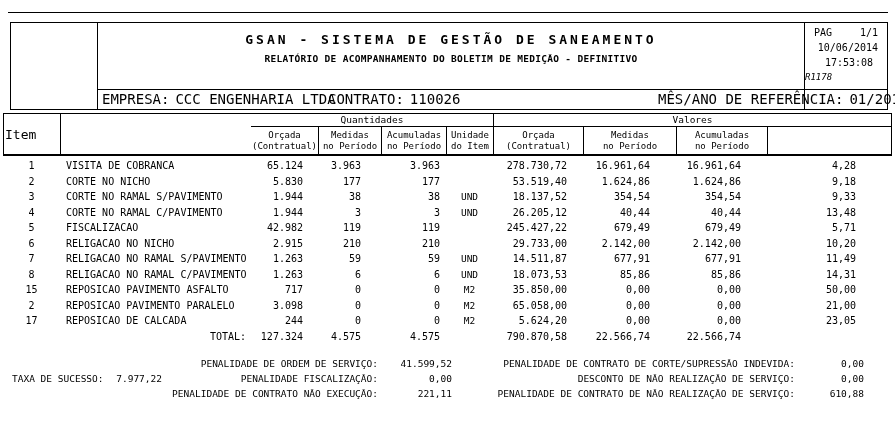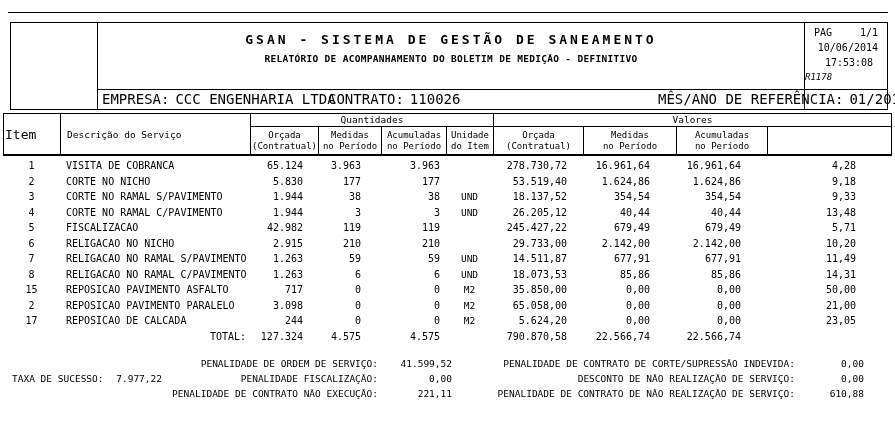--- a/index.html
+++ b/index.html
@@ -100,21 +100,20 @@
       </span>
       <span class="strip-item strip-ref">
         <span>MÊS/ANO DE REFERÊNCIA:</span><span class="v">01/2012</span>
       </span>
     </div>
     <div class="hdr-strip-right"></div>
   </div>
 
   <div class="thead">
     <div class="th-item">Item</div>
-    <div class="th-desc">Descrição do Serviço</div>
     <div class="th-gq">Quantidades</div>
     <div class="th-gv">Valores</div>
 
     <div class="th-sub" style="grid-column:3">
       <span>Orçada</span>
         <span>(Contratual)</span>
     </div>
     <div class="th-sub" style="grid-column:4">
       <span>Medidas</span>
         <span>no Período</span>

